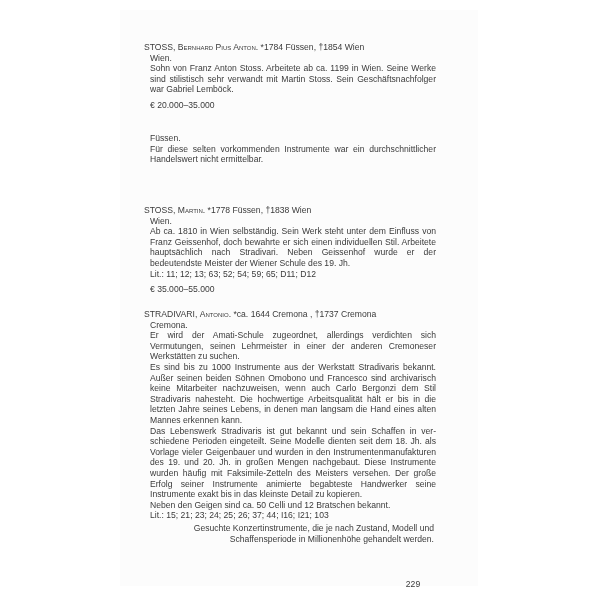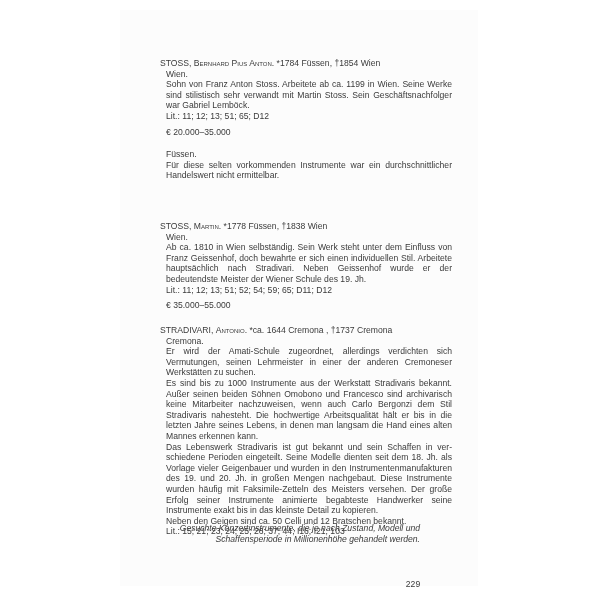--- a/index.html
+++ b/index.html
@@ -8,32 +8,32 @@
       font-family: "Liberation Sans", sans-serif; color: #3a3a3a;
     }
     .page {
       position: absolute; left: 120px; top: 10px; width: 358px; height: 576px;
       background: #fcfcfc;
     }
     .content {
       position: absolute; left: 24px; top: 45px; width: 292px;
       font-size: 8.6px; line-height: 10.6px;
     }
-    .entry { margin: 16px; }
+    .entry { margin: 0; }
     .head { white-space: nowrap; }
     .surname { }
     .given { font-variant: small-caps; font-size: 8.6px; }
     .body { padding-left: 6px; text-align: justify; }
     .body p { margin: 0; }
     .place { margin: 0; }
     .lit { margin: 0; }
     .price { text-align: left; margin-top: 5px; }
     .caption {
-      position: absolute; left: 54px; top: 513px; width: 246px;
-      text-align: right; font-size: 8.6px; line-height: 10.6px; font-style: italic;
+      position: absolute; left: 68px; top: 513px; width: 246px;
+      text-align: right; font-size: 8.6px; line-height: 10.6px;
     }
     .pagenum {
       position: absolute; left: 270px; top: 569px; width: 46px;
       text-align: center; font-size: 8.6px;
     }
   </style>
 </head>
 <body>
 
 <div class="page">
@@ -41,42 +41,41 @@
 
     <div class="entry" style="position:absolute; top:-13px; left:0; width:292px;">
       <div class="head">
         <span class="surname">STOSS,</span>
         <span class="given">Bernhard Pius Anton.</span>
         <span>*1784 Füssen, †1854 Wien</span>
       </div>
       <div class="body">
         <div class="place">Wien.</div>
         <p>Sohn von Franz Anton Stoss. Arbeitete ab ca. 1199 in Wien. Seine Werke sind stilistisch sehr verwandt mit Martin Stoss. Sein Geschäfts­nachfolger war Gabriel Lemböck.</p>
-        <div class="lit">Lit.: 11; 12; 13; 51; 65; D12</div>
         <div class="price">€ 20.000–35.000</div>
       </div>
     </div>
 
     <div class="entry" style="position:absolute; top:78px; left:0; width:292px;">
       <div class="body">
         <div class="place">Füssen.</div>
         <p>Für diese selten vorkommenden Instrumente war ein durchschnittlicher Handelswert nicht ermittelbar.</p>
       </div>
     </div>
 
     <div class="entry" style="position:absolute; top:150px; left:0; width:292px;">
       <div class="head">
         <span class="surname">STOSS,</span>
         <span class="given">Martin.</span>
         <span>*1778 Füssen, †1838 Wien</span>
       </div>
       <div class="body">
         <div class="place">Wien.</div>
         <p>Ab ca. 1810 in Wien selbständig. Sein Werk steht unter dem Einfluss von Franz Geissenhof, doch bewahrte er sich einen individuellen Stil. Arbeitete hauptsächlich nach Stradivari. Neben Geissenhof wurde er der bedeutendste Meister der Wiener Schule des 19. Jh.</p>
-        <div class="lit">Lit.: 11; 12; 13; 51; 52; 54; 59; 65; D11; D12</div>
+        <div class="lit">Lit.: 11; 12; 13; 63; 52; 54; 59; 65; D11; D12</div>
         <div class="price">€ 35.000–55.000</div>
       </div>
     </div>
 
     <div class="entry" style="position:absolute; top:254px; left:0; width:292px;">
       <div class="head">
         <span class="surname">STRADIVARI,</span>
         <span class="given">Antonio.</span>
         <span>*ca. 1644 Cremona , †1737 Cremona</span>
       </div>

